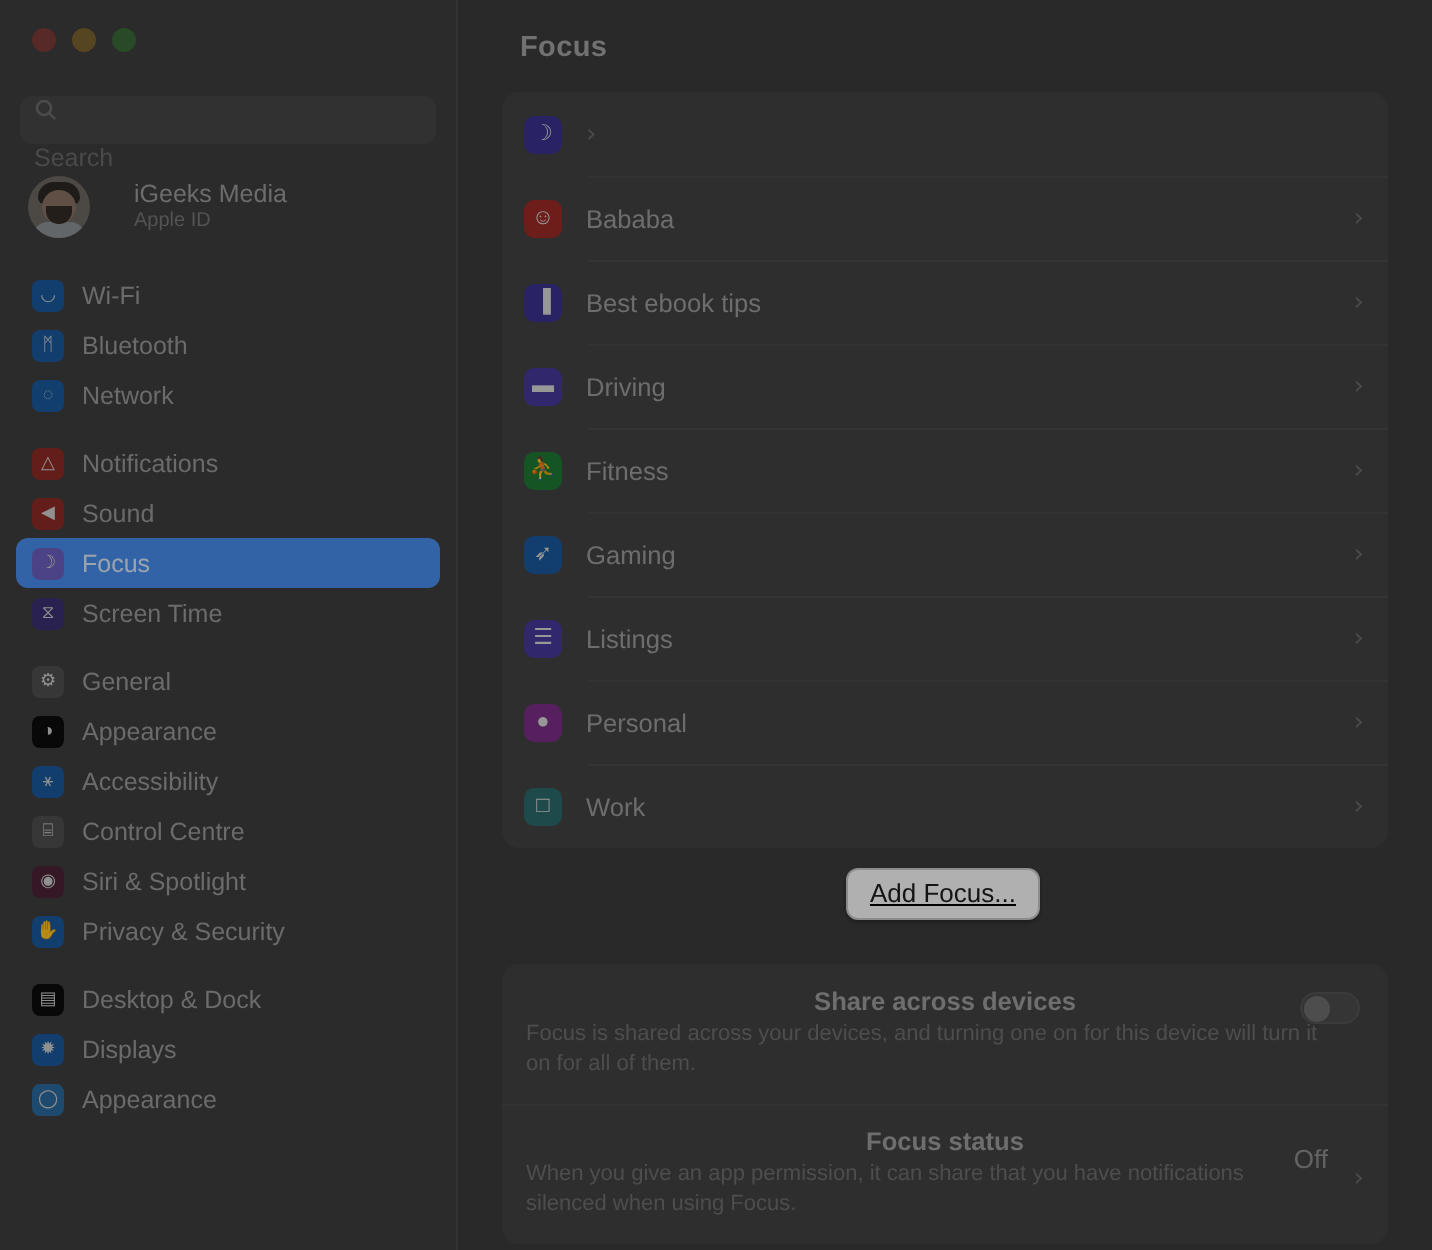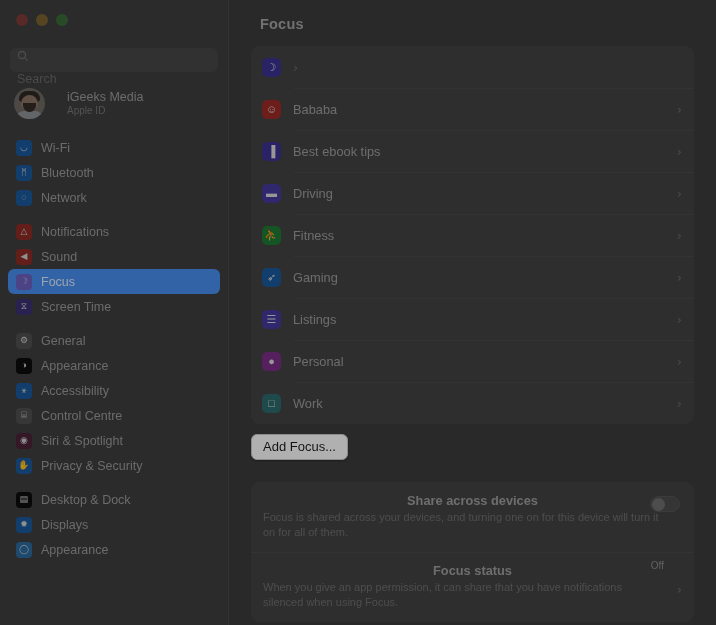--- a/index.html
+++ b/index.html
@@ -110,21 +110,21 @@
     display:flex; align-items:center; justify-content:center;
     color:#d8d8d8; font-size:11px; line-height:1;
   }
   .focus-label { font-size:12.8px; color:#9d9d9d; flex:1 1 auto; }
   .chev {
     font-size:13px; color:#6b6b6b; flex:0 0 auto;
     font-family:"DejaVu Sans", sans-serif;
   }
 
   #addfocus-bar {
-    display:flex; justify-content:flex-start; padding:10px 2px 0 0;
+    display:flex; justify-content:center; padding:10px 2px 0 0;text-decoration:underline;
   }
   #add-focus-button {
     background:#fdfdfd; color:#1d1d1d;
     border:1px solid #c9c9c9; border-radius:6px;
     font-family:"Liberation Sans",sans-serif;
     font-size:13px; padding:4px 11px 5px 11px;
     box-shadow:0 1px 2px rgba(0,0,0,.35);
     cursor:pointer;
   }
 
@@ -142,22 +142,22 @@
   .toggle {
     position:absolute; right:14px; top:14px;
     width:30px; height:16px; border-radius:9px;
     background:#4d4d4d; border:1px solid #555;
   }
   .toggle .knob {
     position:absolute; left:1px; top:1px; width:13px; height:13px;
     border-radius:50%; background:#6f6f6f;
   }
   .sr-value {
-    position:absolute; right:30px; top:8px;
-    font-size:10px; color:#8e8e8e;
+    position:absolute; right:30px; top:20px;
+    font-size:13px; color:#8e8e8e;
   }
   .sr-chev {
     position:absolute; right:12px; top:30px;
     font-size:13px; color:#6a6a6a;
     font-family:"DejaVu Sans",sans-serif;
   }
 
   
   #dim {
     position:absolute; inset:0; background:rgba(0,0,0,0.30);

